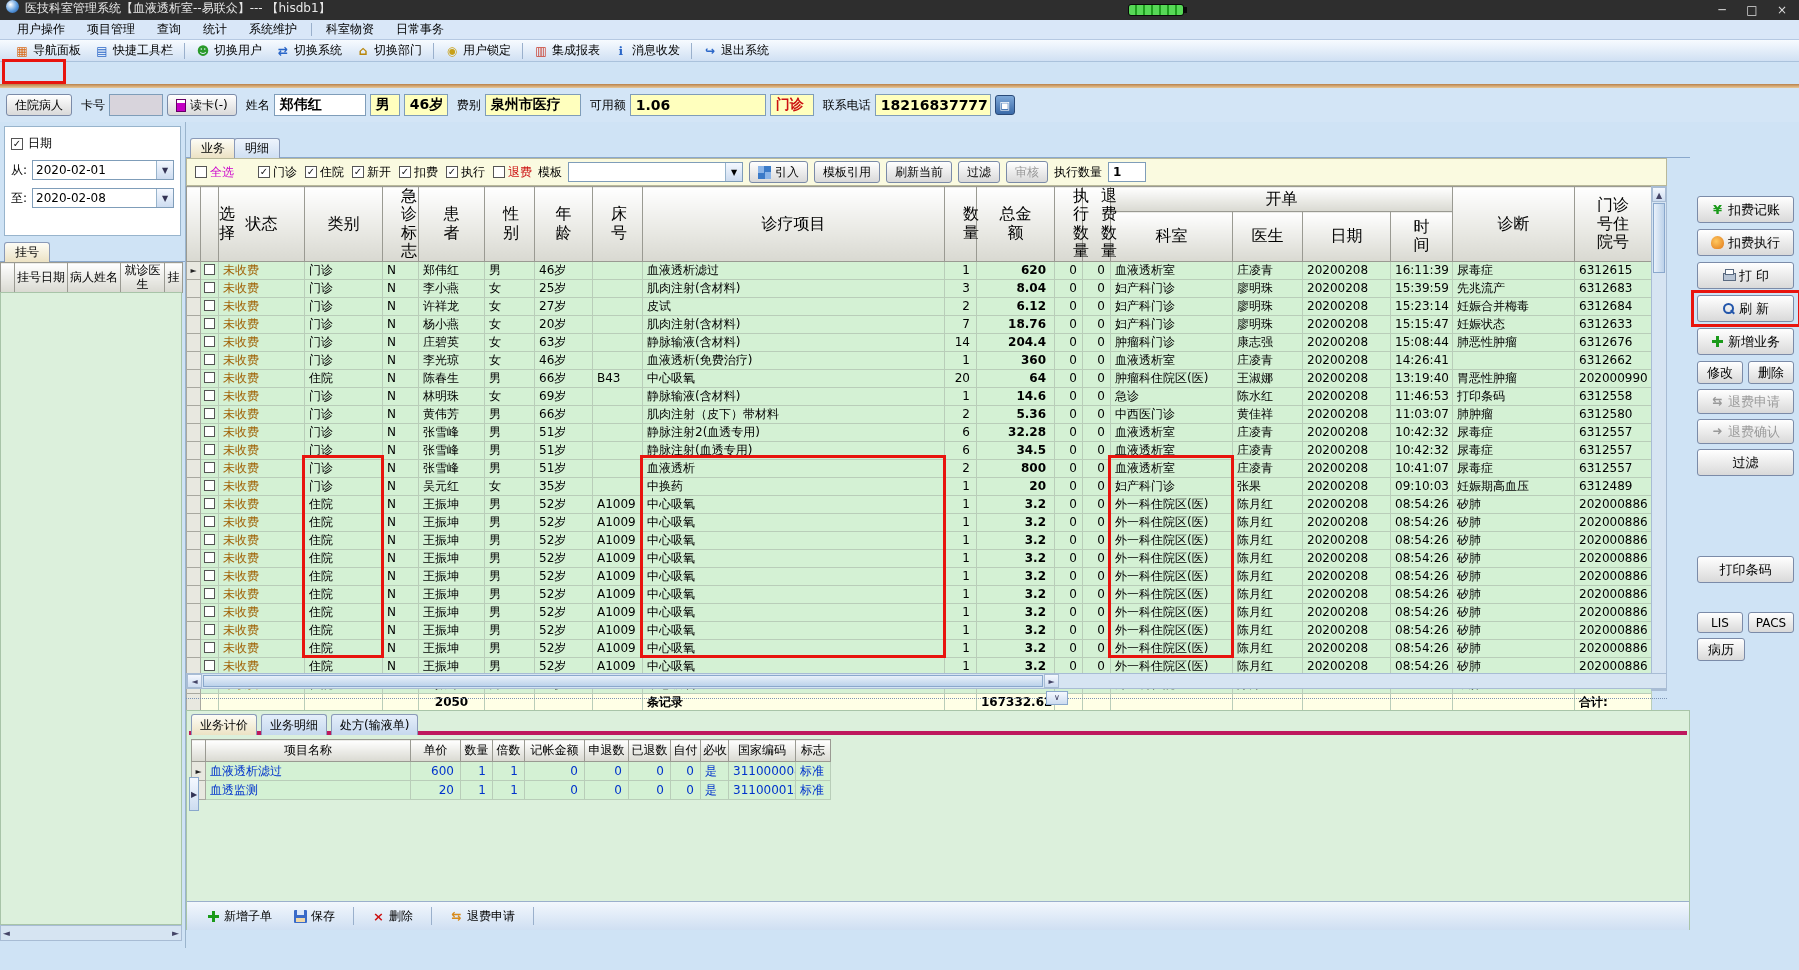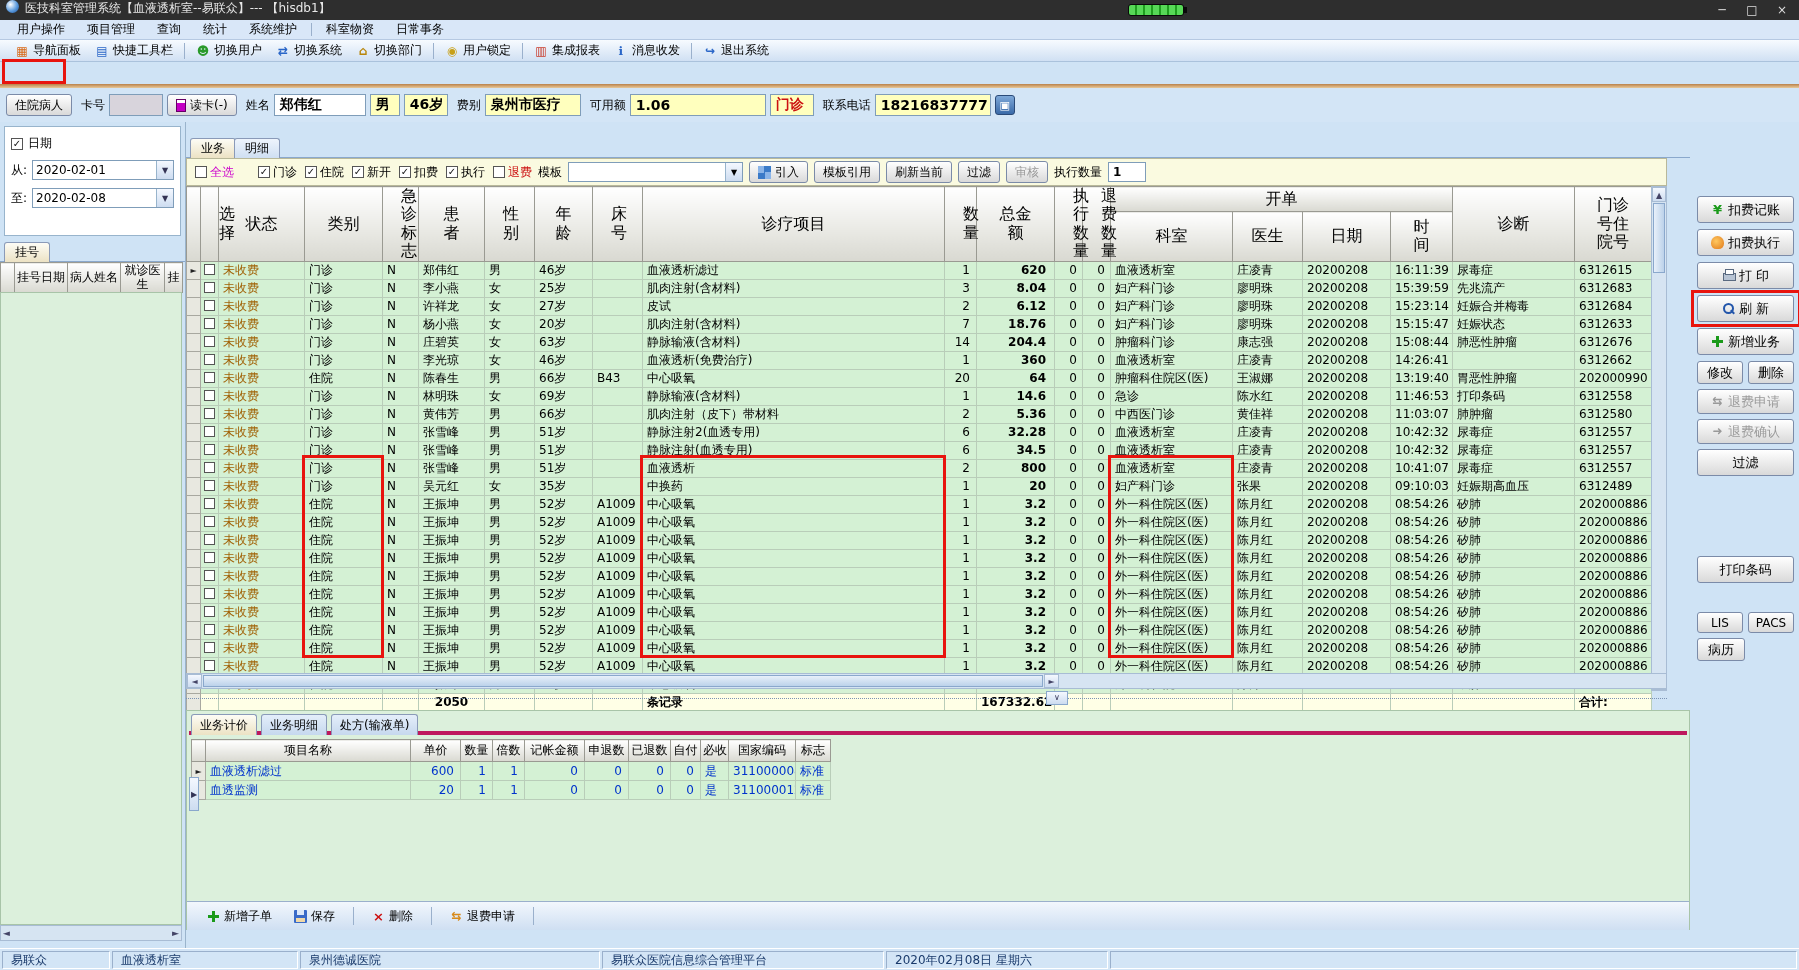--- a/index.html
+++ b/index.html
@@ -1093,27 +1093,19 @@
   <span class="btn rbtn disabled" style="top:419px;height:25px">
       <span class="ic ic-gray">➜</span>
       <span>退费确认</span>
     </span>
   <span class="btn rbtn" style="top:449px">过滤</span>
   <span class="btn rbtn" style="top:556px">打印条码</span>
   <span class="btn rbtn half" style="top:612px;height:21px;font-size:12px">LIS</span>
   <span class="btn rbtn half" style="top:612px;left:1748px;height:21px;font-size:12px">PACS</span>
   <span class="btn rbtn" style="top:638px;width:48px;height:23px">病历</span>
 
-  <div class="statusbar" id="status-segments">
-      <span class="sseg">易联众</span>
-      <span class="sseg">血液透析室</span>
-      <span class="sseg">泉州德诚医院</span>
-      <span class="sseg">易联众医院信息综合管理平台</span>
-      <span class="sseg">2020年02月08日 星期六</span>
-      <span class="sseg"></span>
-    </div>
 
   <div class="anno" id="anno-tab"></div>
   <div class="anno" id="anno-refresh"></div>
   <div class="anno" id="anno-type"></div>
   <div class="anno" id="anno-item"></div>
   <div class="anno" id="anno-dept"></div>
 </div>
 
 </body></html>

